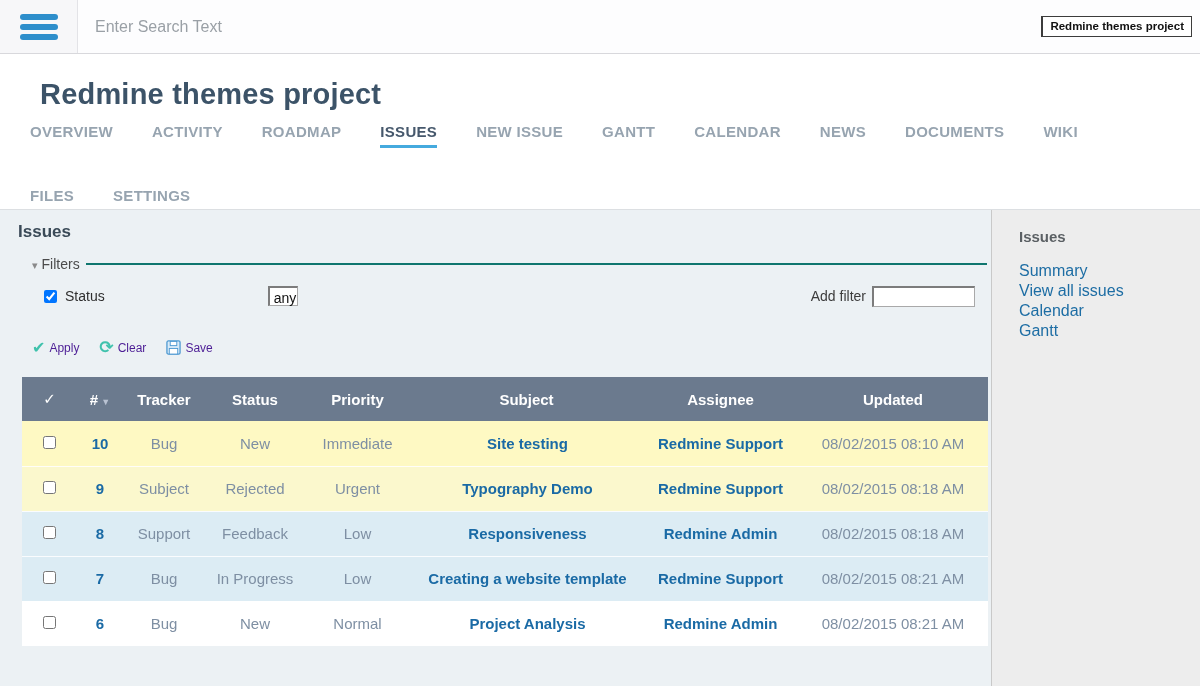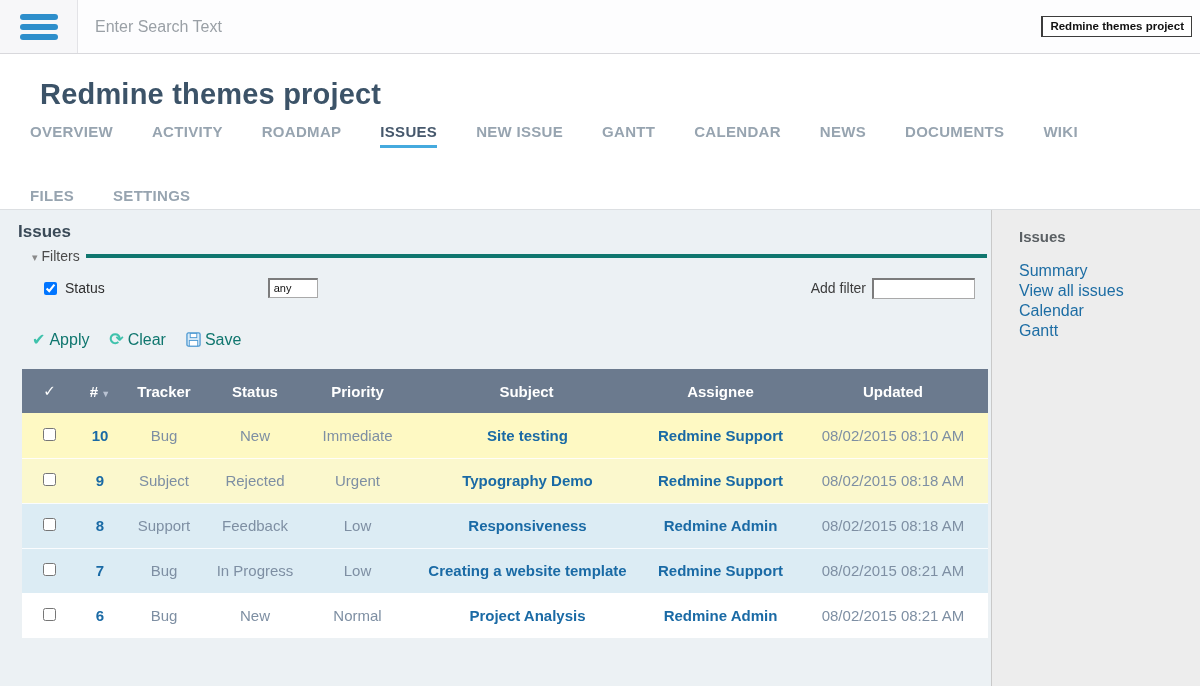--- a/index.html
+++ b/index.html
@@ -21,37 +21,37 @@
   .proj-title { font-size:29px; font-weight:bold; color:#3c5368; letter-spacing:0.2px; }
   .tabs { margin-top:12px; margin-left:-10px; max-width:1100px; display:flex; flex-wrap:wrap; column-gap:34px; row-gap:15px;gap:39px; }
   .tab { font-size:15px; font-weight:bold; color:#97a4b0; text-decoration:none; letter-spacing:0.3px; padding-bottom:5px; cursor:pointer; white-space:nowrap; }
   .tab.active { color:#46586c; border-bottom:3px solid #45aade; }
 
   
   .content { flex:1; display:flex; border-top:1px solid #dcdfe2; min-height:0; }
   .main { width:991px; background:#ecf1f4; padding:12px 0 0 18px; }
   .main-heading { font-size:17px; font-weight:bold; color:#3a4a57; }
 
-  fieldset.collapsible { border:none; border-top:4px solid #0f766e; margin:6px 4px 0 12px; }
+  fieldset.collapsible { border:none; border-top:2px solid #0f766e; margin:14px 4px 0 12px; }
   fieldset.collapsible legend { font-size:14px; color:#4b4b4b; padding:0 6px 0 2px; margin-left:0px; cursor:pointer; }
   .legend-tri { color:#8a8a8a; font-size:11px; margin-right:4px; }
 
   .filter-row { display:flex; align-items:center; margin:12px 4px 0 14px; height:24px; }
   .status-check { width:13px; height:13px; cursor:pointer; }
   .status-label { font-size:14px; color:#2f2f2f; margin-left:8px; }
-  .op-select { margin-left:163px; width:50px; height:20px; background:#fff; border:1px solid #a9a9a9; border-top:2px solid #7c7c7c; border-left:2px solid #7c7c7c; font-size:11px; color:#111; padding:2px 0 0 4px; cursor:pointer; }
+  .op-select { margin-left:163px; width:30px; height:20px; background:#fff; border:1px solid #a9a9a9; border-top:2px solid #7c7c7c; border-left:2px solid #7c7c7c; font-size:14px; color:#111; padding:2px 0 0 4px; cursor:pointer; }
   .add-filter-wrap { margin-left:auto; margin-right:8px; display:flex; align-items:center; }
   .add-filter-label { font-size:14px; color:#3c3c3c; margin-right:6px; }
   .add-filter-select { width:103px; height:21px; background:#fff; border:1px solid #a9a9a9; border-top:2px solid #7c7c7c; border-left:2px solid #7c7c7c; cursor:pointer; }
 
   .options-fieldset { margin-top:18px !important; }
 
   .actions { display:flex; align-items:center; gap:20px; margin:30px 0 0 14px; }
   .action-btn { display:flex; align-items:center; gap:4px; cursor:pointer; text-decoration:none; }
-  .action-label { font-size:16px; color:#0f766e; }
+  .action-label { font-size:12px; color:#4c1d95; }
   .icon-check { color:#3fc2ac; font-size:16px; font-weight:bold; }
   .icon-refresh { color:#3fc2ac; font-size:17px; font-weight:bold; line-height:16px; }
   .icon-floppy { width:15px; height:15px; display:block; }
 
   
   table.issues { border-collapse:collapse; table-layout:fixed; width:966px; margin:20px 0 0 4px; background:#fff; }
   table.issues th { background:#6b7a8e; color:#fff; font-size:15px; font-weight:bold; height:44px; text-align:center; }
   table.issues td { height:45px; font-size:15px; text-align:center; }
   td.c-subject, th.h-subject-cell { text-align:center; }
   td.c-subject { text-align:left; padding-left:2px; }

